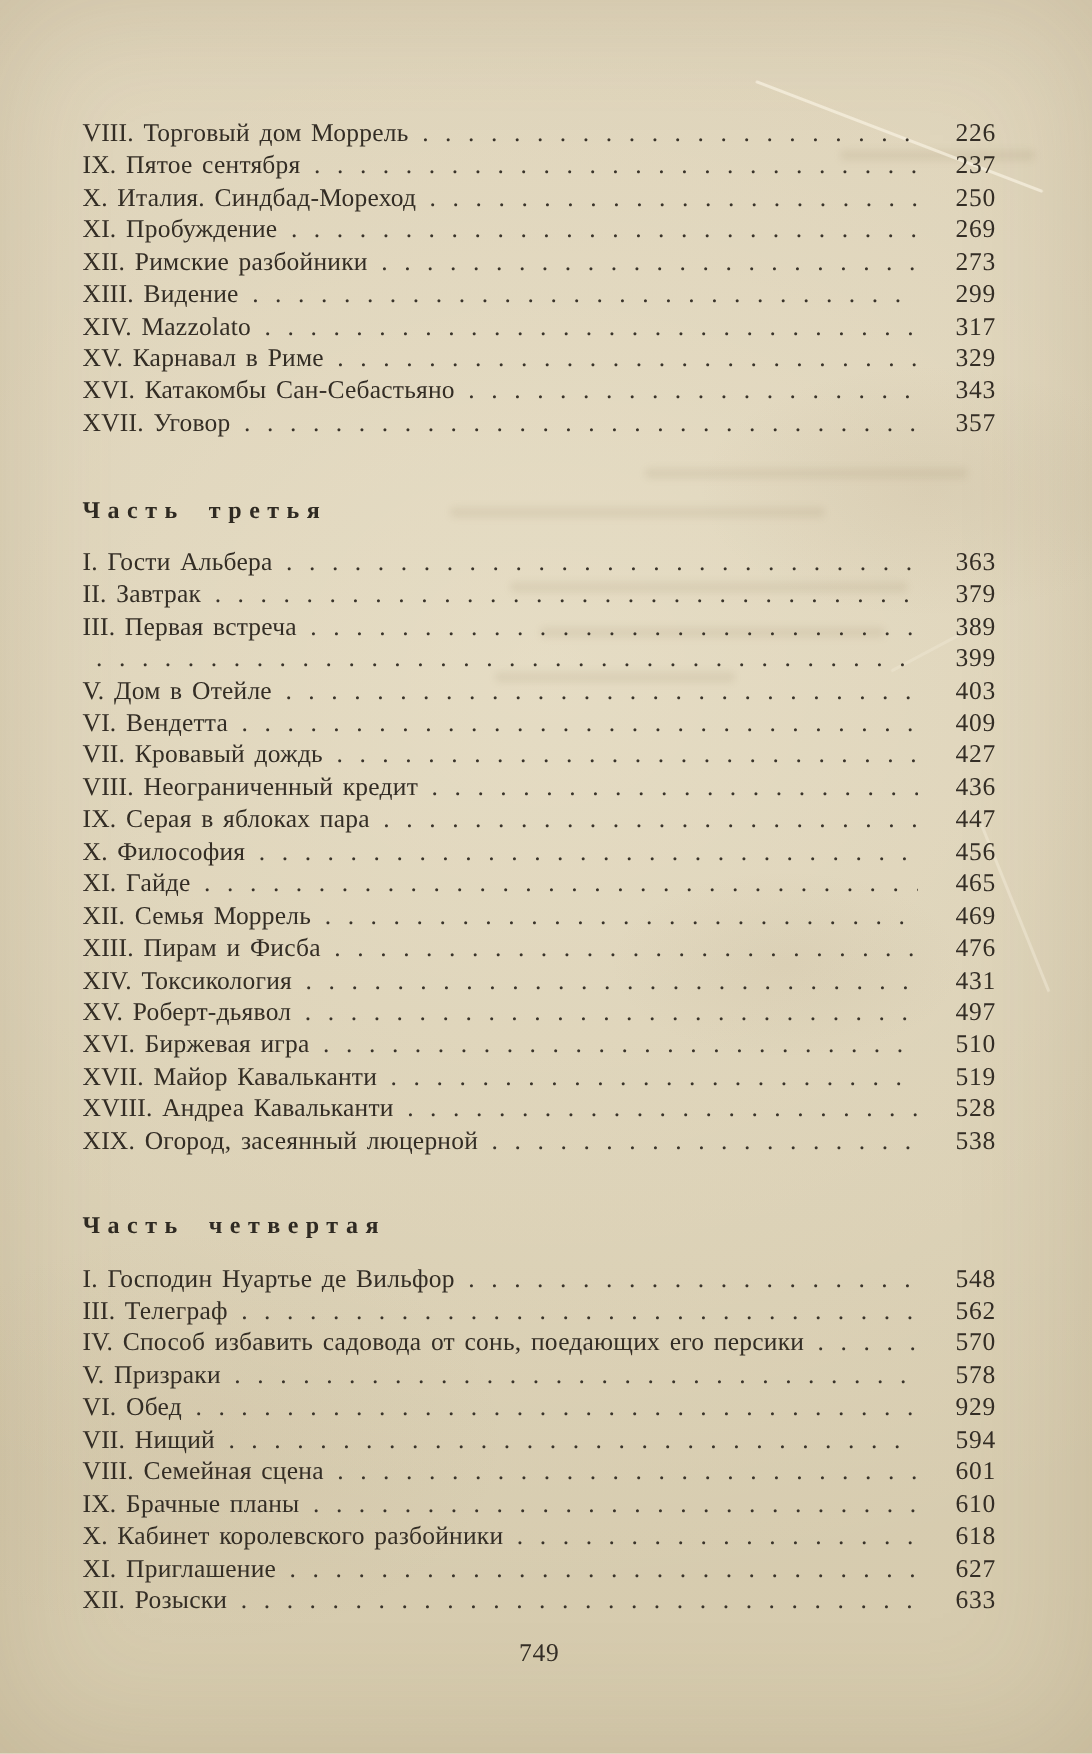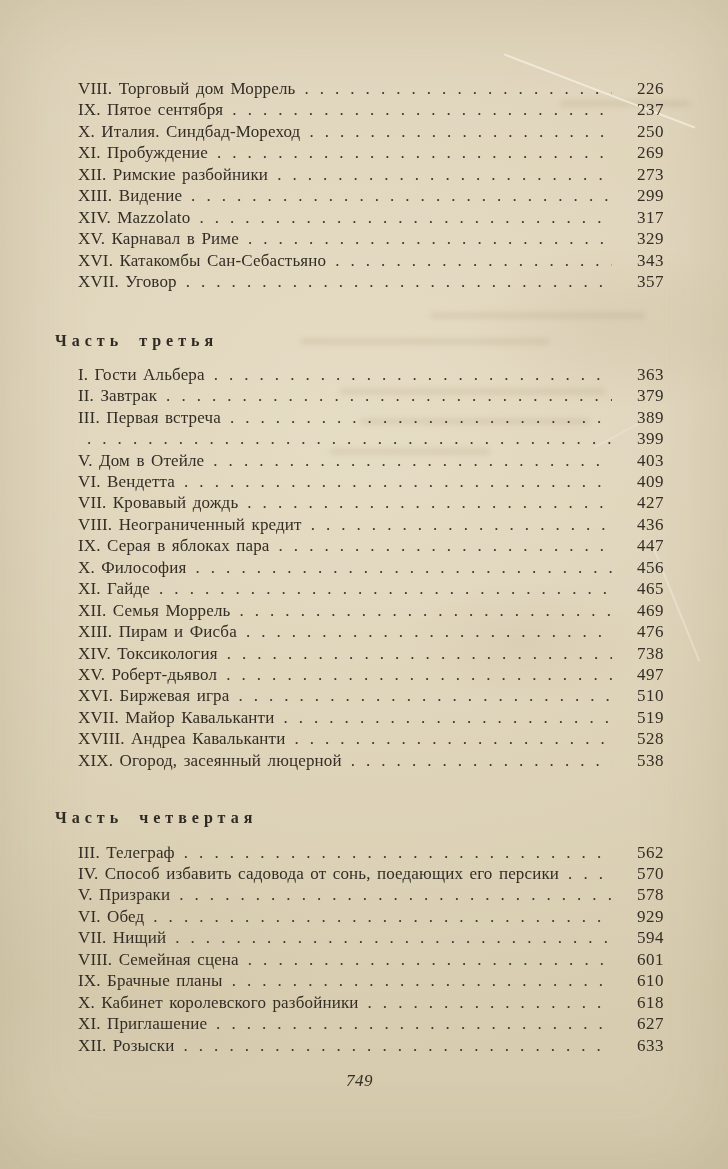--- a/index.html
+++ b/index.html
@@ -31,26 +31,25 @@
     height: 2px; border-radius: 1px;
     background: rgba(250,245,229,0.65);
     filter: blur(0.5px);
   }
   .content {
     position: absolute;
     left: 55px; right: 64px; top: 78px;
   }
   .toc-row {
     display: flex;
-    align-items: flex-start;
+    align-items: flex-end;
     height: 21.45px;
     font-size: 17px;
     line-height: 21.45px;
     white-space: nowrap;
-    margin-left: 23px;
   }
   .toc-entry-title { word-spacing: 2px; letter-spacing: 0.15px; }
   .leader {
     flex: 1 1 auto;
     overflow: hidden;
     white-space: nowrap;
     padding-left: 9px;
     min-width: 0;
     color: #3a342b;
   }
@@ -76,21 +75,20 @@
   }
   .gap-a { margin-top: 38px; }
   .gap-b { margin-top: 12px; }
   .gap-c { margin-top: 36px; }
   .gap-d { margin-top: 13px; }
   .folio {
     margin-top: 15px;
     text-align: center;
     font-size: 17px;
     letter-spacing: 0.5px;
-    font-style: italic;
   }
 </style>
 </head>
 <body>
 
 <div class="paper">
 
   <div class="artifact ghost-line" style="left:560px; top:100px; width:130px;"></div>
   <div class="artifact ghost-line" style="left:430px; top:312px; width:215px;"></div>
   <div class="artifact ghost-line" style="left:300px; top:338px; width:250px;"></div>
@@ -217,21 +215,21 @@
           <span class="pagenum">469</span>
         </div>
         <div class="toc-row">
           <span class="toc-entry-title">XIII. Пирам и Фисба</span>
           <span class="leader"></span>
           <span class="pagenum">476</span>
         </div>
         <div class="toc-row">
           <span class="toc-entry-title">XIV. Токсикология</span>
           <span class="leader"></span>
-          <span class="pagenum">738</span>
+          <span class="pagenum">431</span>
         </div>
         <div class="toc-row">
           <span class="toc-entry-title">XV. Роберт-дьявол</span>
           <span class="leader"></span>
           <span class="pagenum">497</span>
         </div>
         <div class="toc-row">
           <span class="toc-entry-title">XVI. Биржевая игра</span>
           <span class="leader"></span>
           <span class="pagenum">510</span>
@@ -248,20 +246,25 @@
         </div>
         <div class="toc-row">
           <span class="toc-entry-title">XIX. Огород, засеянный люцерной</span>
           <span class="leader"></span>
           <span class="pagenum">538</span>
         </div>
       </div>
 
     <h2 class="part-header gap-c">Часть четвертая</h2>
     <div class="toc-rows gap-d">
+        <div class="toc-row">
+          <span class="toc-entry-title">I. Господин Нуартье де Вильфор</span>
+          <span class="leader"></span>
+          <span class="pagenum">548</span>
+        </div>
         <div class="toc-row">
           <span class="toc-entry-title">III. Телеграф</span>
           <span class="leader"></span>
           <span class="pagenum">562</span>
         </div>
         <div class="toc-row">
           <span class="toc-entry-title">IV. Способ избавить садовода от сонь, поедающих его персики</span>
           <span class="leader"></span>
           <span class="pagenum">570</span>
         </div>

